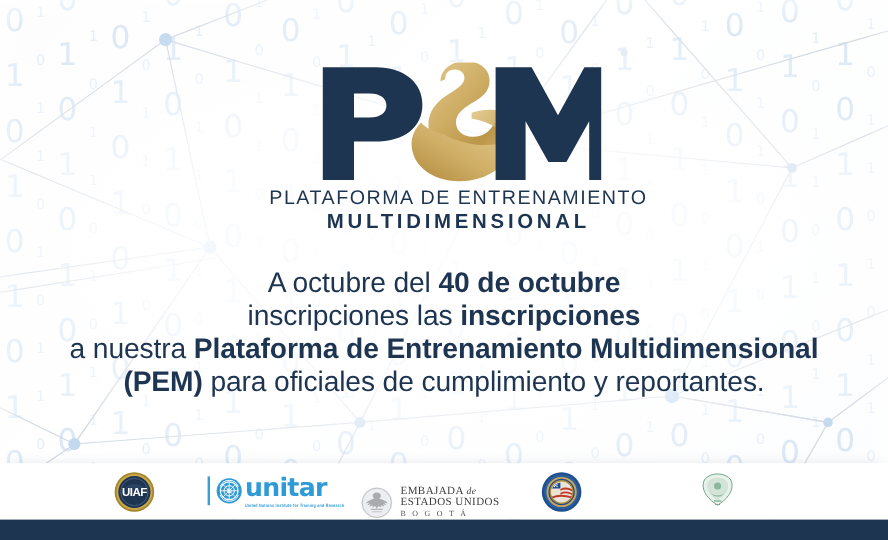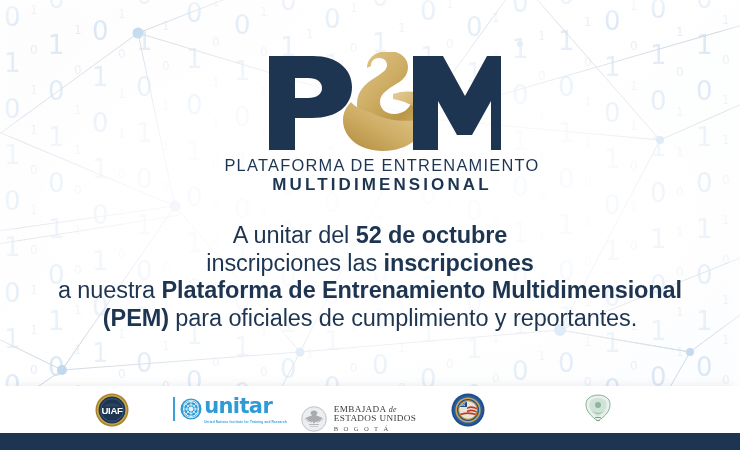--- a/index.html
+++ b/index.html
@@ -353,21 +353,21 @@
           </g>
         </g>
       </svg>
 
       <div class="logo-tagline-1">PLATAFORMA DE ENTRENAMIENTO</div>
       <div class="logo-tagline-2">MULTIDIMENSIONAL</div>
     </div>
 
     <div id="headline">
       <span class="ln">
-        <span>A unitar del </span><b>52 de octubre</b>
+        <span>A octubre del </span><b>40 de octubre</b>
       </span>
       <span class="ln">
         <span>inscripciones las </span><b>inscripciones</b>
       </span>
       <span class="ln">
         <span>a nuestra </span><b>Plataforma de Entrenamiento Multidimensional</b>
       </span>
       <span class="ln">
         <b>(PEM)</b><span> para oficiales de cumplimiento y reportantes.</span>
       </span>

